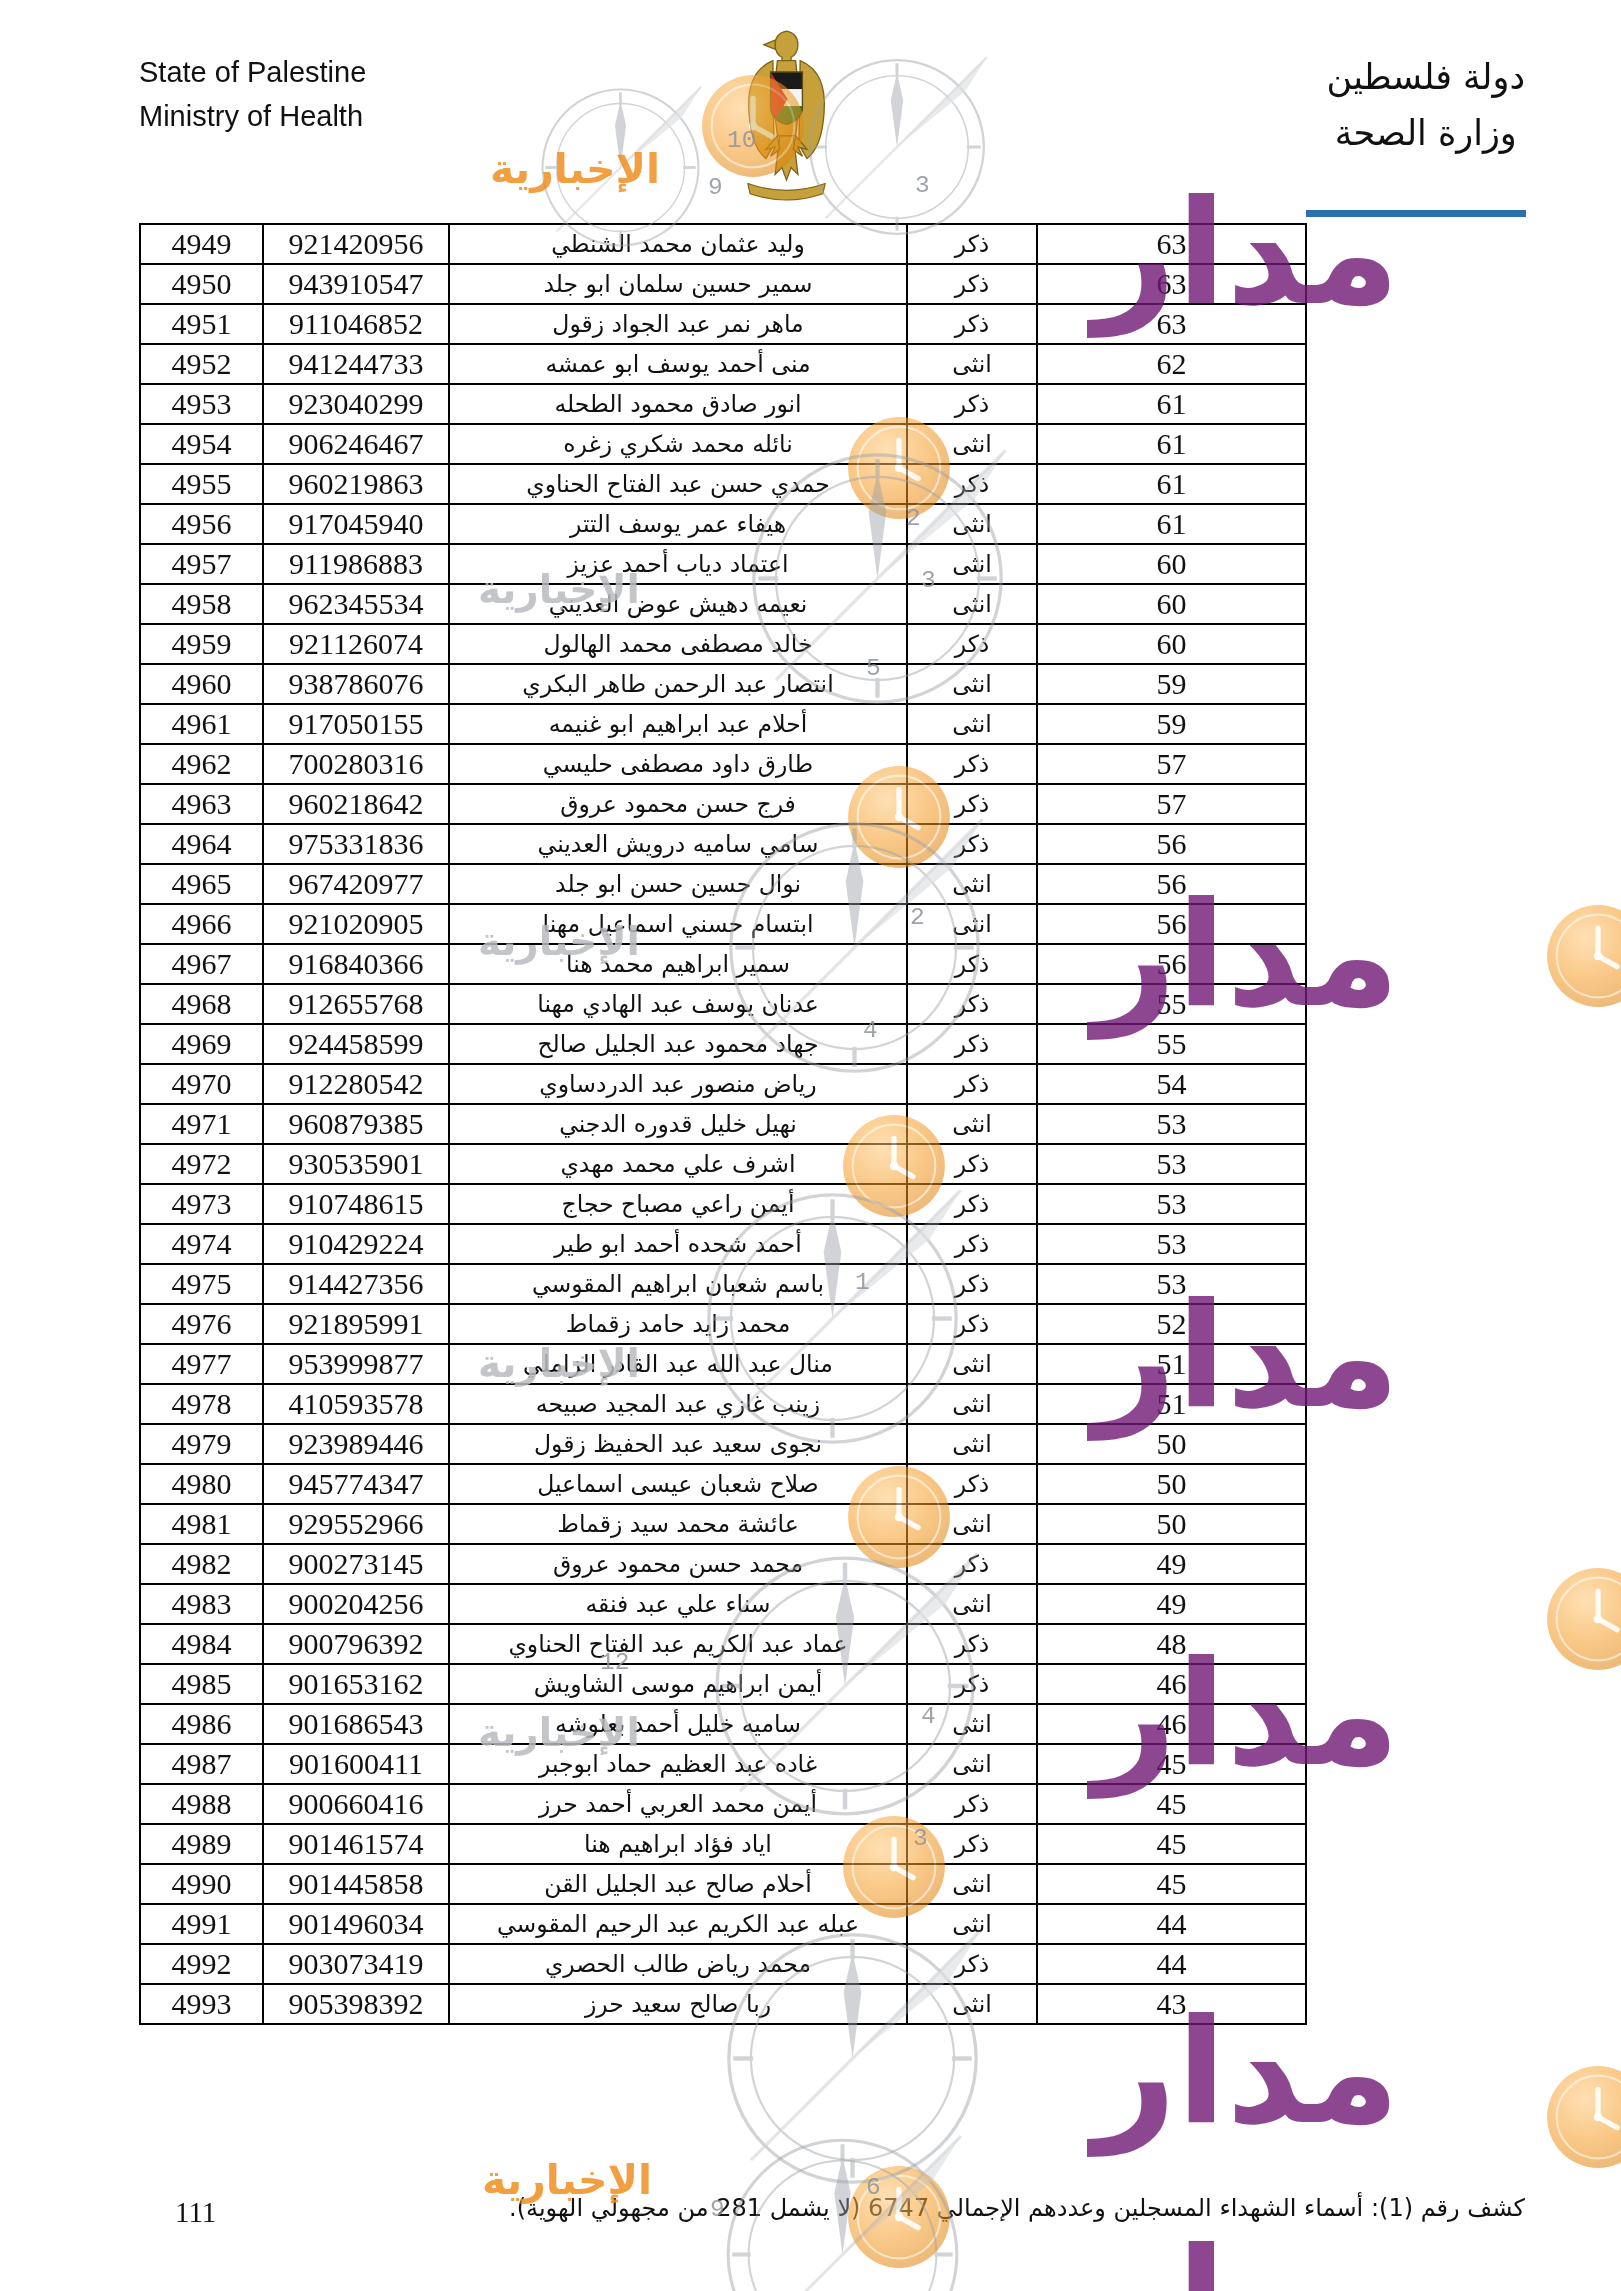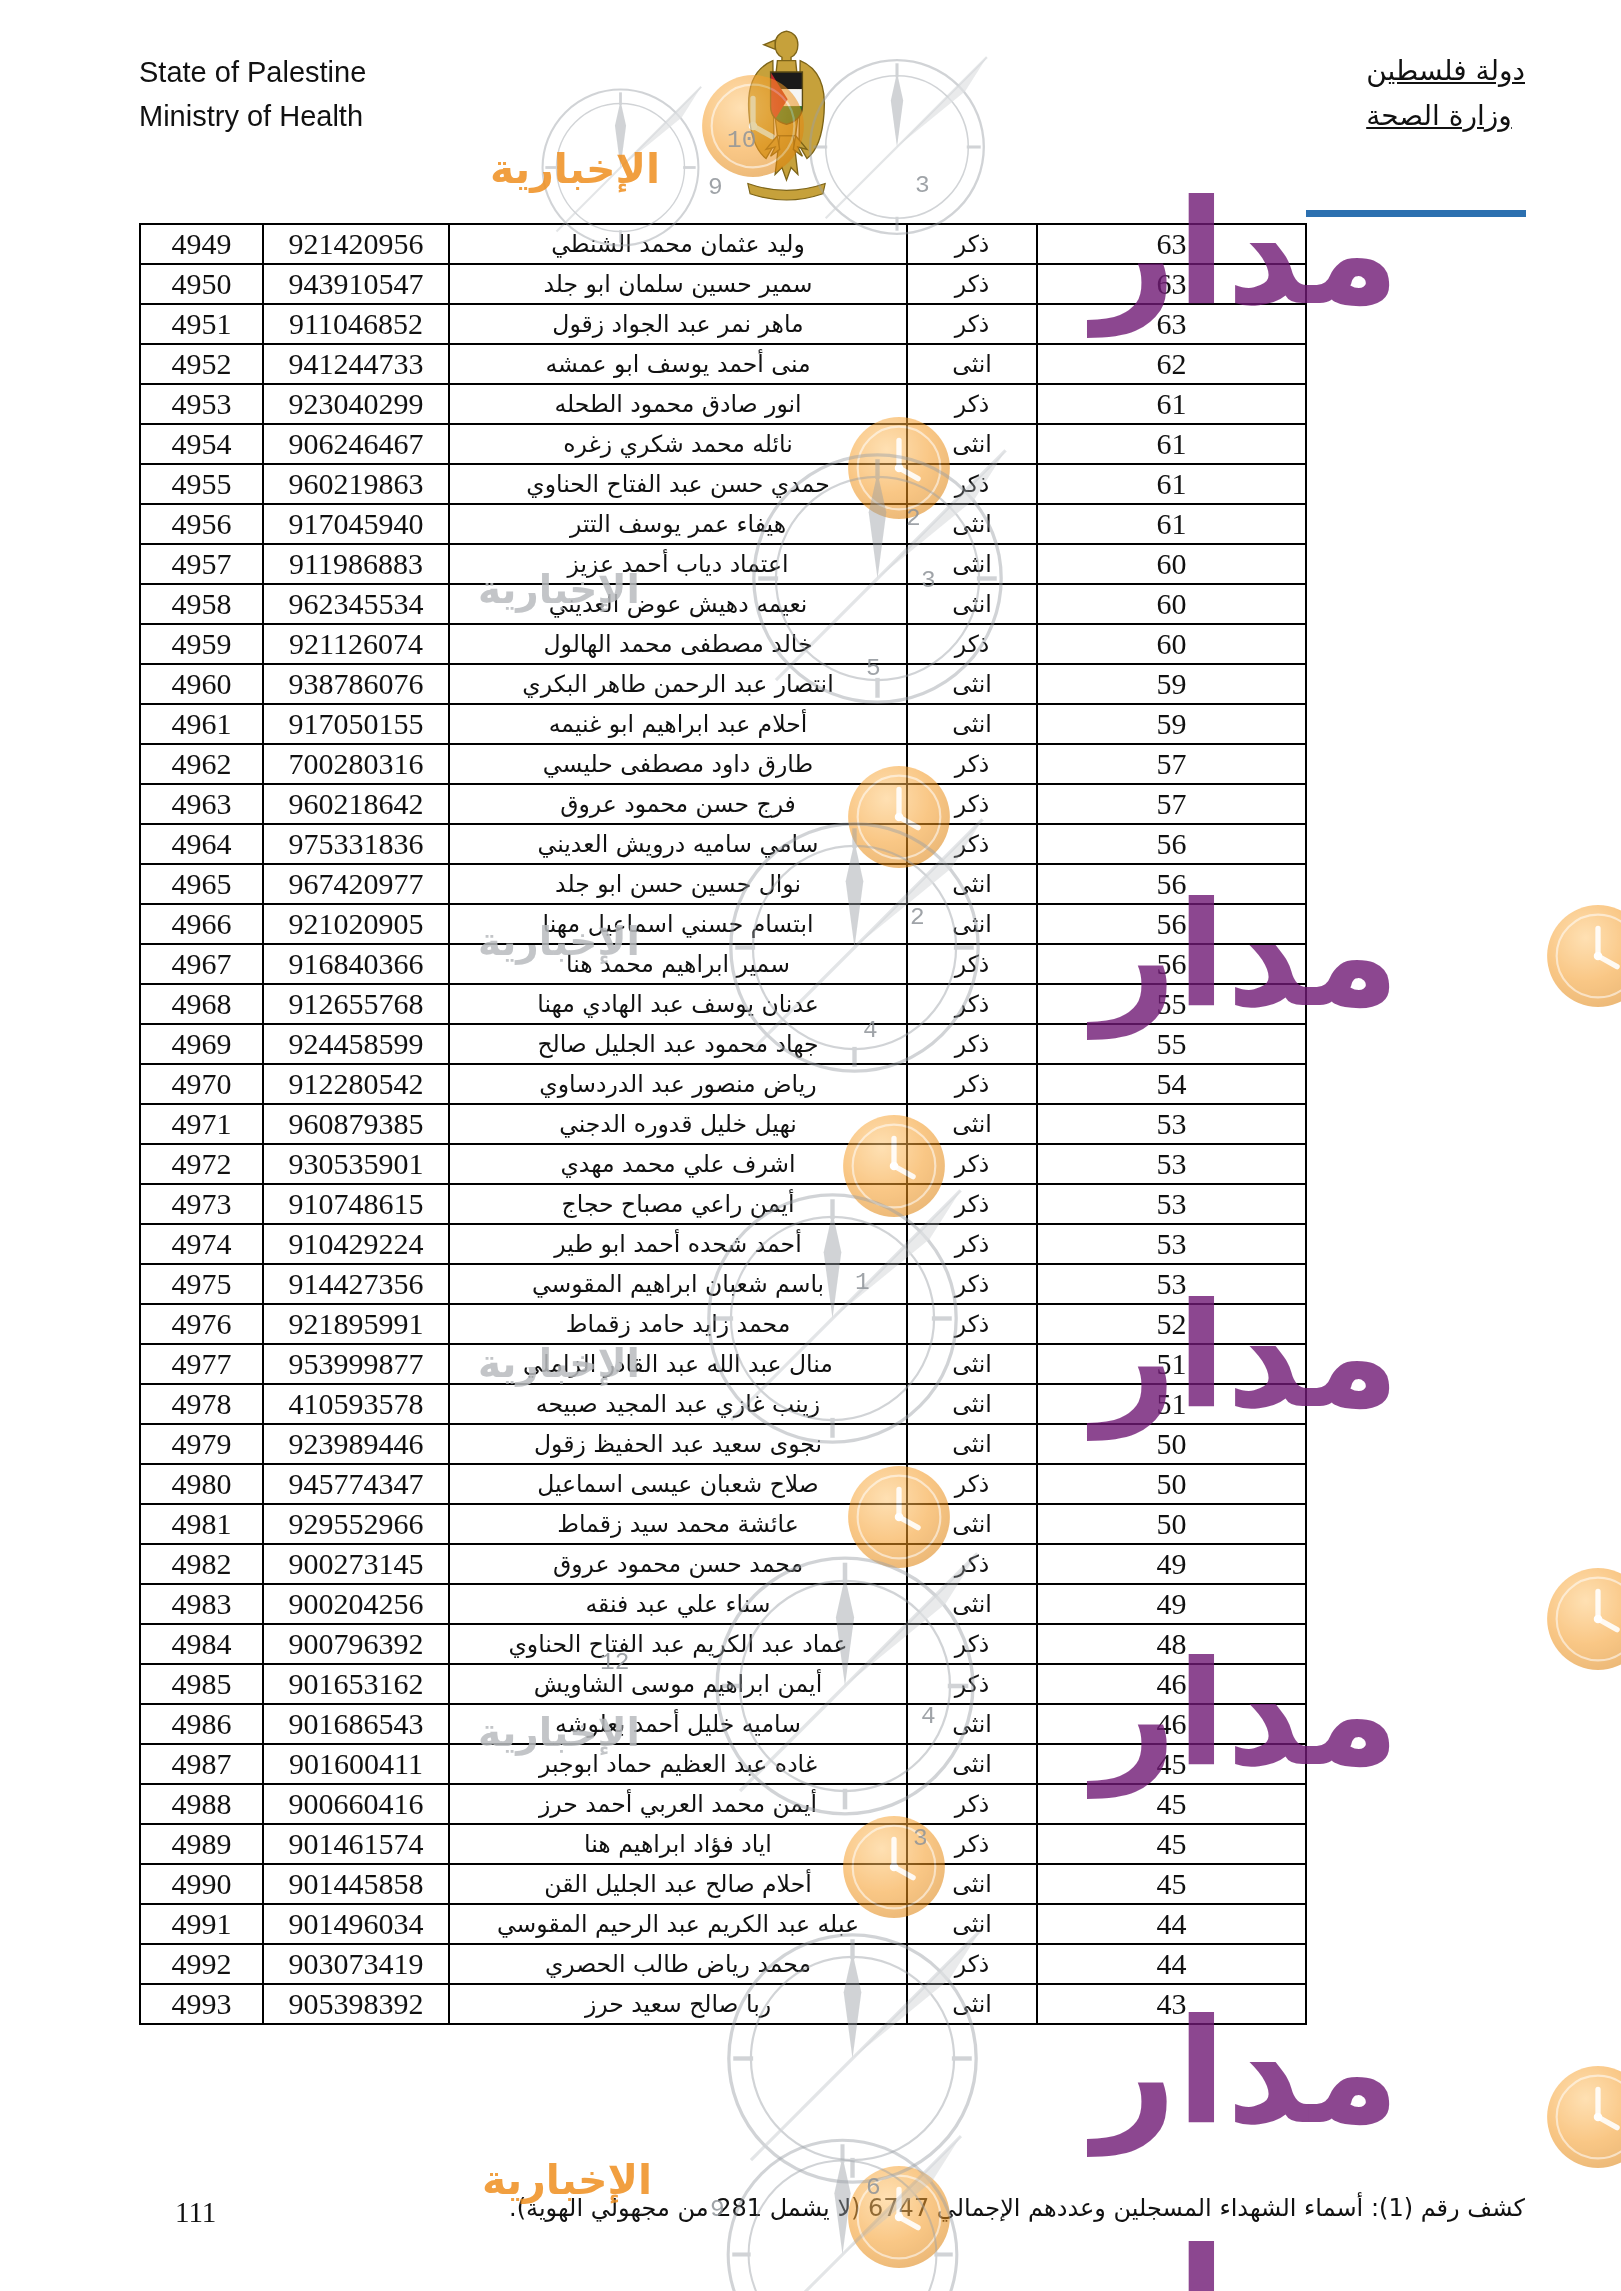--- a/index.html
+++ b/index.html
@@ -3,21 +3,21 @@
 <meta charset="utf-8">
 <style>
   * { margin:0; padding:0; box-sizing:border-box; }
   html,body { width:1621px; height:2292px; }
   body { background:#ffffff; font-family:"Liberation Sans", sans-serif; position:relative; overflow:hidden; color:#111; }
   .page { position:absolute; inset:0; }
   .ar { font-family:"DejaVu Sans", sans-serif; direction:rtl; }
 
   
   .header-left { position:absolute; left:139px; top:51px; font-size:29px; line-height:1.5; }
-  .header-right { position:absolute; right:96px; top:49px; font-size:28px; line-height:1.6; text-align:left;text-decoration:underline; }
+  .header-right { position:absolute; right:96px; top:49px; font-size:35px; line-height:1.6; text-align:center; }
   .emblem { position:absolute; left:717px; top:21.6px; width:139px; height:182px; }
 
   .top-rule { position:absolute; left:1306px; top:210px; width:220px; height:6.9px; background:#2c70b0; }
 
   
   .records { position:absolute; left:139px; top:223px; width:1166px; border-collapse:collapse; table-layout:fixed; z-index:1; }
   .records td { border:2px solid #000; height:40px; text-align:center; vertical-align:middle; overflow:hidden; white-space:nowrap; }
   .col-serial, .col-id, .col-age { font-family:"Liberation Serif", serif; font-size:30px; }
   .col-name, .col-gender { font-family:"DejaVu Sans", sans-serif; font-size:23.5px; }
 

